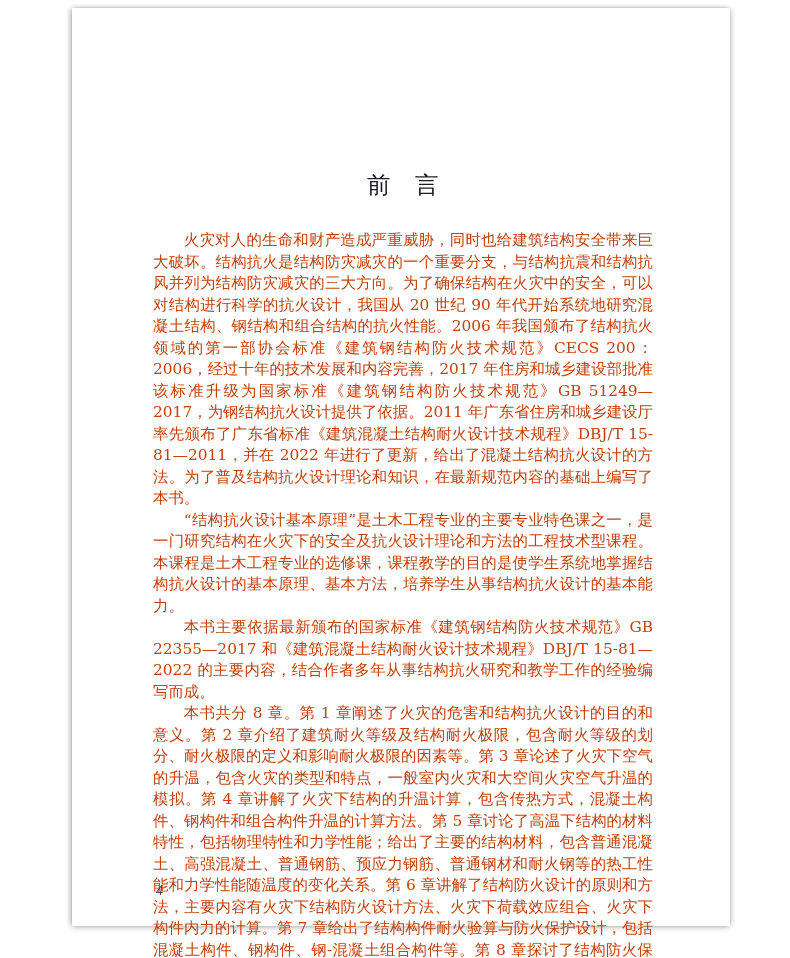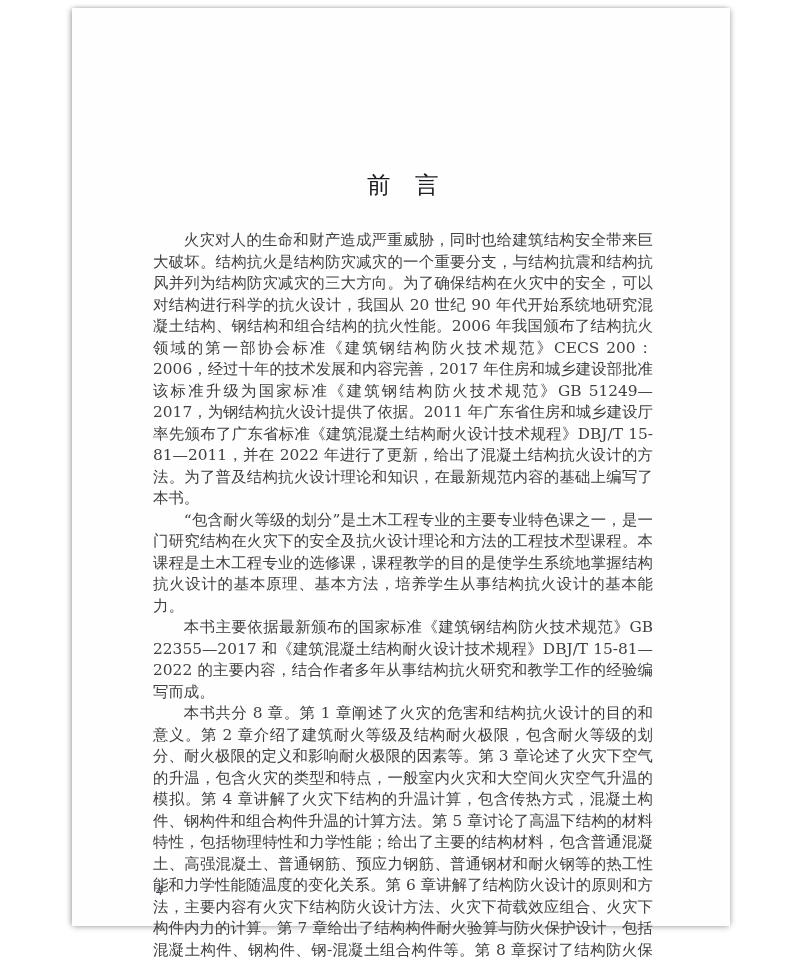--- a/index.html
+++ b/index.html
@@ -66,21 +66,21 @@
     position: absolute;
     top: 222px;
     left: 0;
     width: 500px;
   }
 
   .para {
     margin: 0;
     font-size: 15.4px;
     line-height: 21.5px;
-    color: #404040;
+    color: #c2410c;
     text-align: justify;
     text-align-last: left;
     text-justify: inter-character;
     text-indent: 2em;
     font-family: "DejaVu Serif", "Liberation Serif", serif;
     -webkit-font-smoothing: none;
   }
 
   
   #page-number {
@@ -99,21 +99,21 @@
 <div id="page-sheet">
 
   <div id="paper-surface"></div>
 
   <div id="text-column">
 
     <h1 id="preface-title">前　言</h1>
 
     <div id="body-copy">
       <p class="para">火灾对人的生命和财产造成严重威胁，同时也给建筑结构安全带来巨大破坏。结构抗火是结构防灾减灾的一个重要分支，与结构抗震和结构抗风并列为结构防灾减灾的三大方向。为了确保结构在火灾中的安全，可以对结构进行科学的抗火设计，我国从 20 世纪 90 年代开始系统地研究混凝土结构、钢结构和组合结构的抗火性能。2006 年我国颁布了结构抗火领域的第一部协会标准《建筑钢结构防火技术规范》CECS 200：2006，经过十年的技术发展和内容完善，2017 年住房和城乡建设部批准该标准升级为国家标准《建筑钢结构防火技术规范》GB 51249—2017，为钢结构抗火设计提供了依据。2011 年广东省住房和城乡建设厅率先颁布了广东省标准《建筑混凝土结构耐火设计技术规程》DBJ/T 15-81—2011，并在 2022 年进行了更新，给出了混凝土结构抗火设计的方法。为了普及结构抗火设计理论和知识，在最新规范内容的基础上编写了本书。</p>
-      <p class="para">“包含耐火等级的划分”是土木工程专业的主要专业特色课之一，是一门研究结构在火灾下的安全及抗火设计理论和方法的工程技术型课程。本课程是土木工程专业的选修课，课程教学的目的是使学生系统地掌握结构抗火设计的基本原理、基本方法，培养学生从事结构抗火设计的基本能力。</p>
+      <p class="para">“结构抗火设计基本原理”是土木工程专业的主要专业特色课之一，是一门研究结构在火灾下的安全及抗火设计理论和方法的工程技术型课程。本课程是土木工程专业的选修课，课程教学的目的是使学生系统地掌握结构抗火设计的基本原理、基本方法，培养学生从事结构抗火设计的基本能力。</p>
       <p class="para">本书主要依据最新颁布的国家标准《建筑钢结构防火技术规范》GB 22355—2017 和《建筑混凝土结构耐火设计技术规程》DBJ/T 15-81—2022 的主要内容，结合作者多年从事结构抗火研究和教学工作的经验编写而成。</p>
       <p class="para">本书共分 8 章。第 1 章阐述了火灾的危害和结构抗火设计的目的和意义。第 2 章介绍了建筑耐火等级及结构耐火极限，包含耐火等级的划分、耐火极限的定义和影响耐火极限的因素等。第 3 章论述了火灾下空气的升温，包含火灾的类型和特点，一般室内火灾和大空间火灾空气升温的模拟。第 4 章讲解了火灾下结构的升温计算，包含传热方式，混凝土构件、钢构件和组合构件升温的计算方法。第 5 章讨论了高温下结构的材料特性，包括物理特性和力学性能；给出了主要的结构材料，包含普通混凝土、高强混凝土、普通钢筋、预应力钢筋、普通钢材和耐火钢等的热工性能和力学性能随温度的变化关系。第 6 章讲解了结构防火设计的原则和方法，主要内容有火灾下结构防火设计方法、火灾下荷载效应组合、火灾下构件内力的计算。第 7 章给出了结构构件耐火验算与防火保护设计，包括混凝土构件、钢构件、钢-混凝土组合构件等。第 8 章探讨了结构防火保护措施，给出了常用的防火保护方法和构造措施，以及防火保护材料的施工过程和验收标准。</p>
 
     </div>
 
   </div>
 
   <div id="page-number">4</div>
 
 </div>

